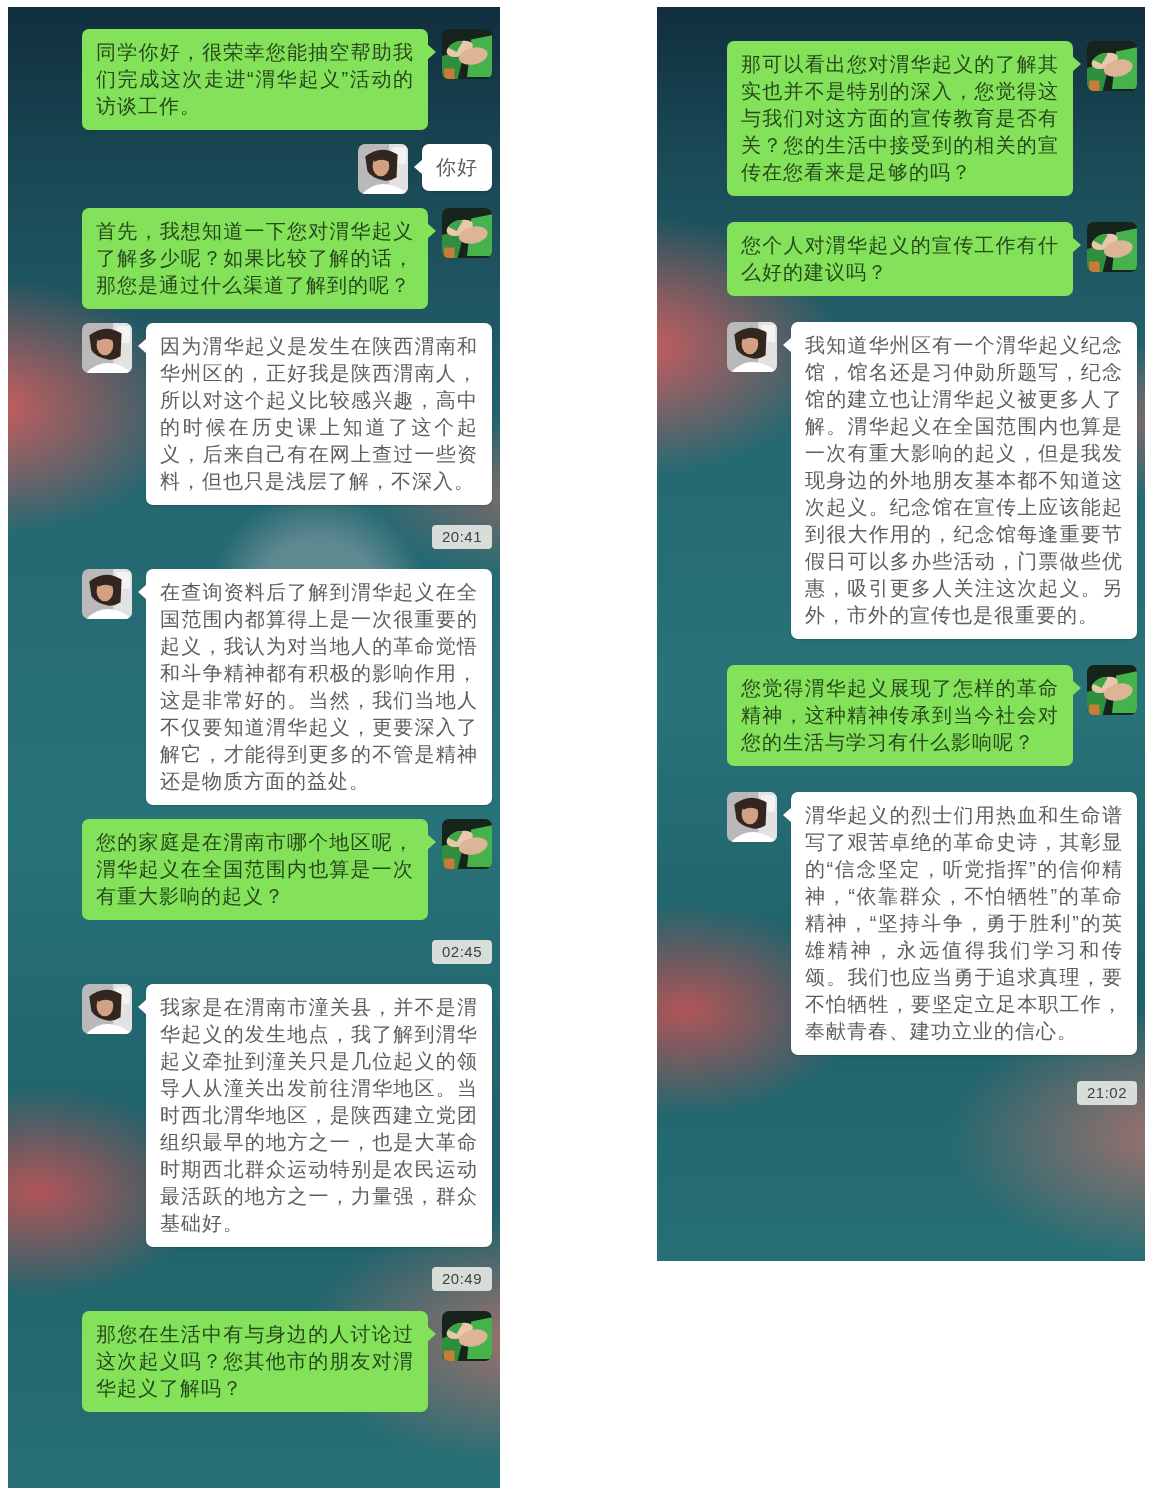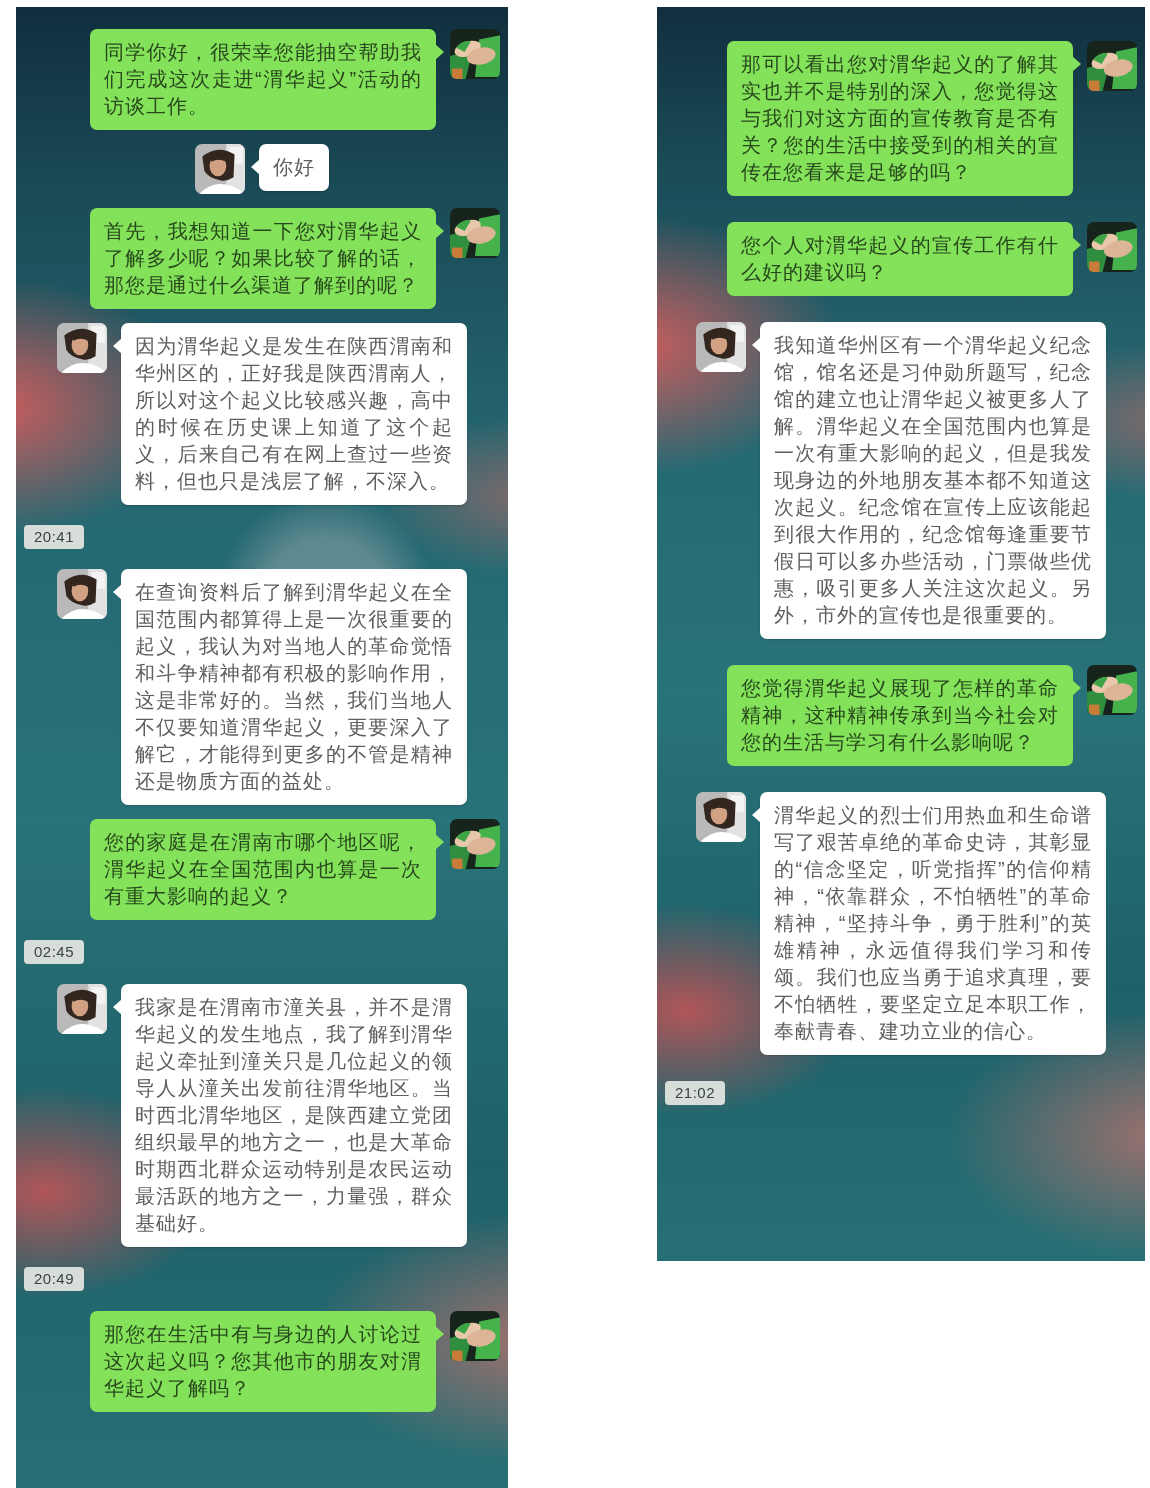--- a/index.html
+++ b/index.html
@@ -18,26 +18,26 @@
       linear-gradient(180deg,#112e3e 0%,#1a4a56 12%,#246670 30%,#287379 55%,#1f6069 78%,#26707六 100%);
     background-image:
       radial-gradient(circle 150px at 63% 40%, rgba(165,175,180,.45) 0 40%, rgba(165,175,180,0) 72%),
       radial-gradient(ellipse 300px 190px at -4% 27%, rgba(233,92,90,.85), rgba(233,92,90,0) 68%),
       radial-gradient(ellipse 260px 160px at 6% 80%, rgba(226,82,82,.75), rgba(226,82,82,0) 66%),
       radial-gradient(ellipse 330px 190px at 104% 90%, rgba(240,118,108,.6), rgba(240,118,108,0) 66%),
       radial-gradient(ellipse 230px 120px at 104% 33%, rgba(236,108,100,.45), rgba(236,108,100,0) 66%),
       linear-gradient(180deg,#112e3e 0%,#1a4a56 12%,#246670 30%,#287379 55%,#1f6069 78%,#267075 100%);
     padding:8px 8px 0 8px;box-sizing:border-box;
   }
-  #panel-left{left:16px;width:492px;height:1481px;}
+  #panel-left{left:8px;width:492px;height:1481px;}
   #panel-right{left:657px;width:488px;height:1254px;}
 
   .row{display:flex;align-items:flex-start;margin:14px 0;}
   #panel-right .row{margin:26px 0;}
-  .row.received{justify-content:center;}
+  .row.received{justify-content:flex-end;}
   .row.sent{justify-content:flex-end;}
 
   .avatar{flex:0 0 50px;width:50px;height:50px;border-radius:7px;overflow:hidden;}
   .avatar svg{display:block;width:100%;height:100%;}
   .received .avatar{margin-right:14px;}
   .sent .avatar{margin-left:14px;}
 
   .bubble{
     position:relative;max-width:346px;box-sizing:border-box;
     padding:10px 14px;border-radius:7px;
@@ -50,21 +50,21 @@
     content:"";position:absolute;left:-8px;top:15px;
     border-top:8px solid transparent;border-bottom:8px solid transparent;
     border-right:9px solid #ffffff;
   }
   .bubble.green::before{
     content:"";position:absolute;right:-8px;top:15px;
     border-top:8px solid transparent;border-bottom:8px solid transparent;
     border-left:9px solid var(--bubble-sent,#84e25a);
   }
 
-  .time-row{display:flex;justify-content:flex-start;margin:20px 0;}
+  .time-row{display:flex;justify-content:flex-end;margin:20px 0;}
   .time-badge{
     background:#d7ddd8;color:#39433f;font-size:15px;letter-spacing:.5px;
     padding:3px 10px;border-radius:4px;line-height:18px;
   }
 </style>
 </head>
 <body>
 
 <div class="canvas">
   <section class="panel" id="panel-left">

